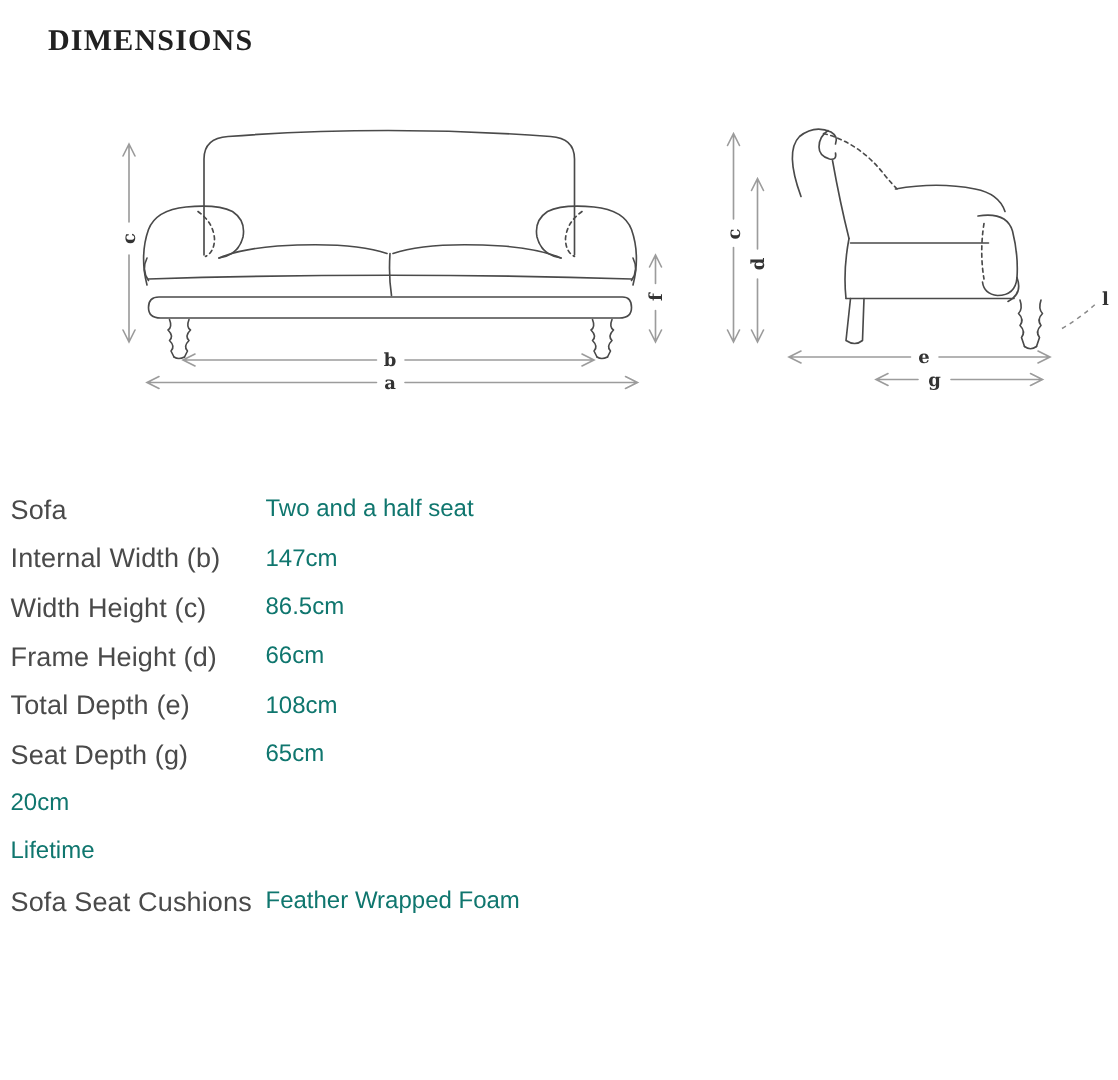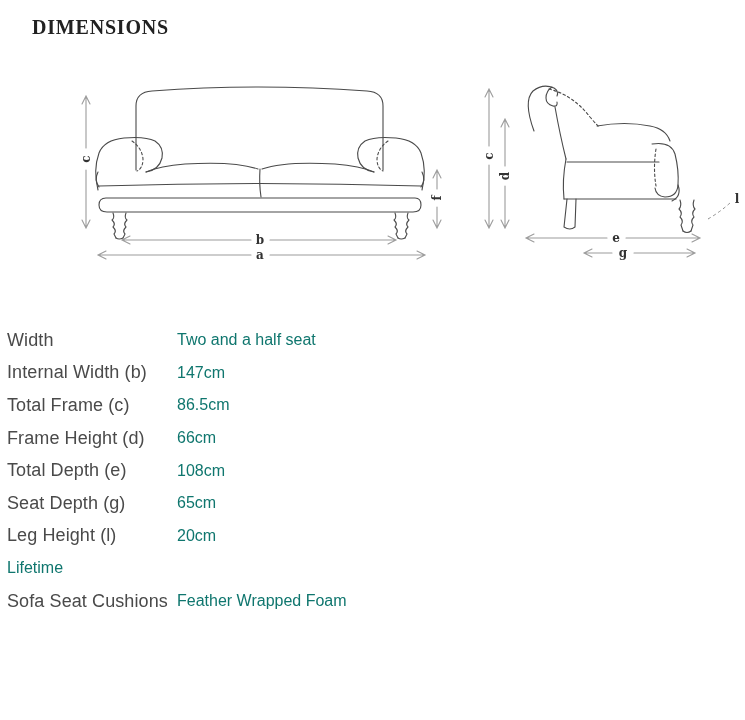--- a/index.html
+++ b/index.html
@@ -122,45 +122,44 @@
       <text class="dim-label" x="623" y="257" text-anchor="middle">g</text>
 
       <path class="leader" d="M708,219 Q720,212 730,203"></path>
       <text class="dim-label" x="737" y="203" text-anchor="middle">l</text>
     </g>
   </svg>
 </div>
 
 <div class="spec-table">
   <div class="spec-row">
-    <span class="spec-label">Width</span>
+    <span class="spec-label">Sofa</span>
     <span class="spec-value">Two and a half seat</span>
   </div>
   <div class="spec-row">
     <span class="spec-label">Internal Width (b)</span>
     <span class="spec-value">147cm</span>
   </div>
   <div class="spec-row">
-    <span class="spec-label">Total Frame (c)</span>
+    <span class="spec-label">Width Height (c)</span>
     <span class="spec-value">86.5cm</span>
   </div>
   <div class="spec-row">
     <span class="spec-label">Frame Height (d)</span>
     <span class="spec-value">66cm</span>
   </div>
   <div class="spec-row">
     <span class="spec-label">Total Depth (e)</span>
     <span class="spec-value">108cm</span>
   </div>
   <div class="spec-row">
     <span class="spec-label">Seat Depth (g)</span>
     <span class="spec-value">65cm</span>
   </div>
   <div class="spec-row">
-    <span class="spec-label">Leg Height (l)</span>
     <span class="spec-value">20cm</span>
   </div>
   <div class="spec-row">
     <span class="spec-value">Lifetime</span>
   </div>
   <div class="spec-row">
     <span class="spec-label">Sofa Seat Cushions</span>
     <span class="spec-value">Feather Wrapped Foam</span>
   </div>
 </div>

